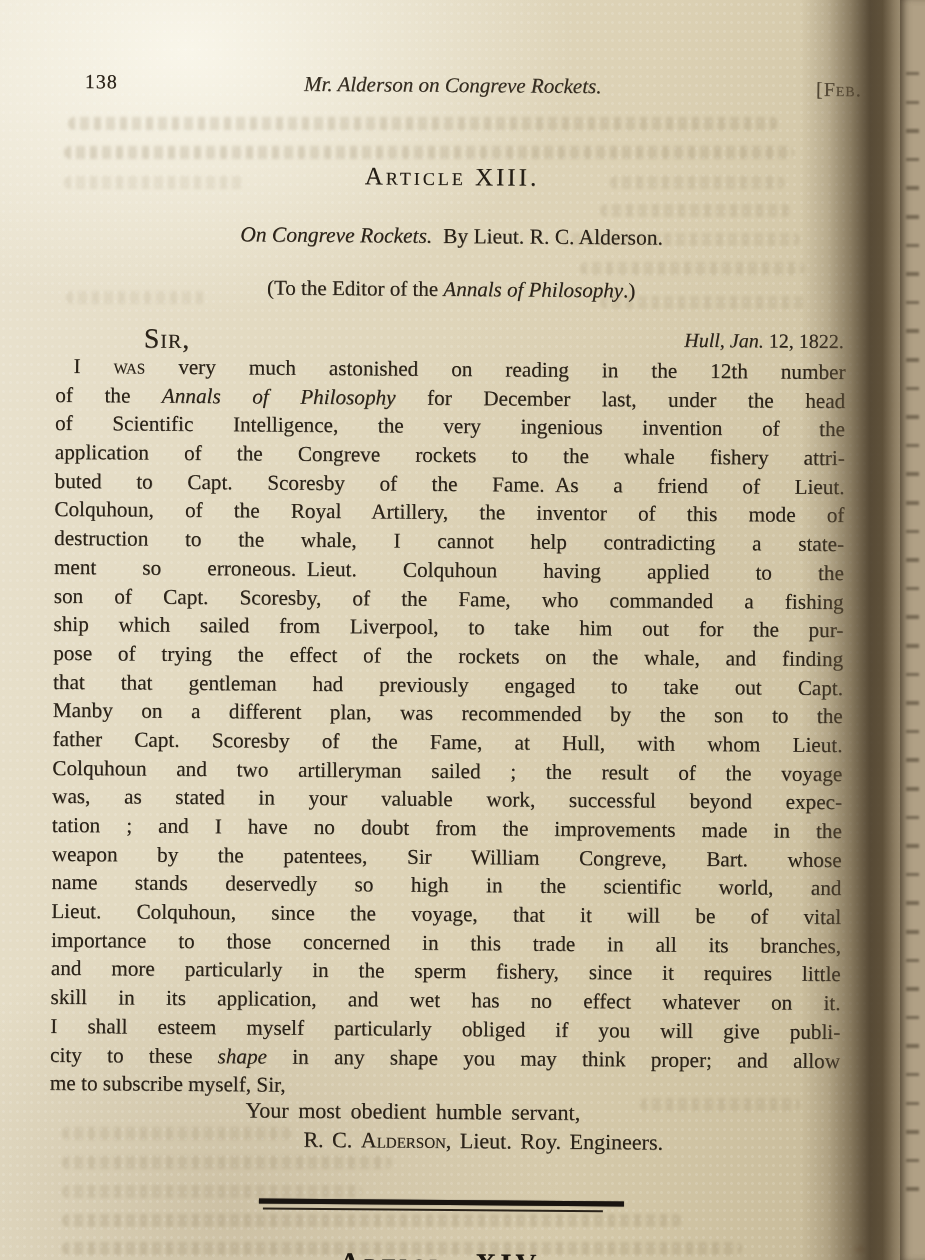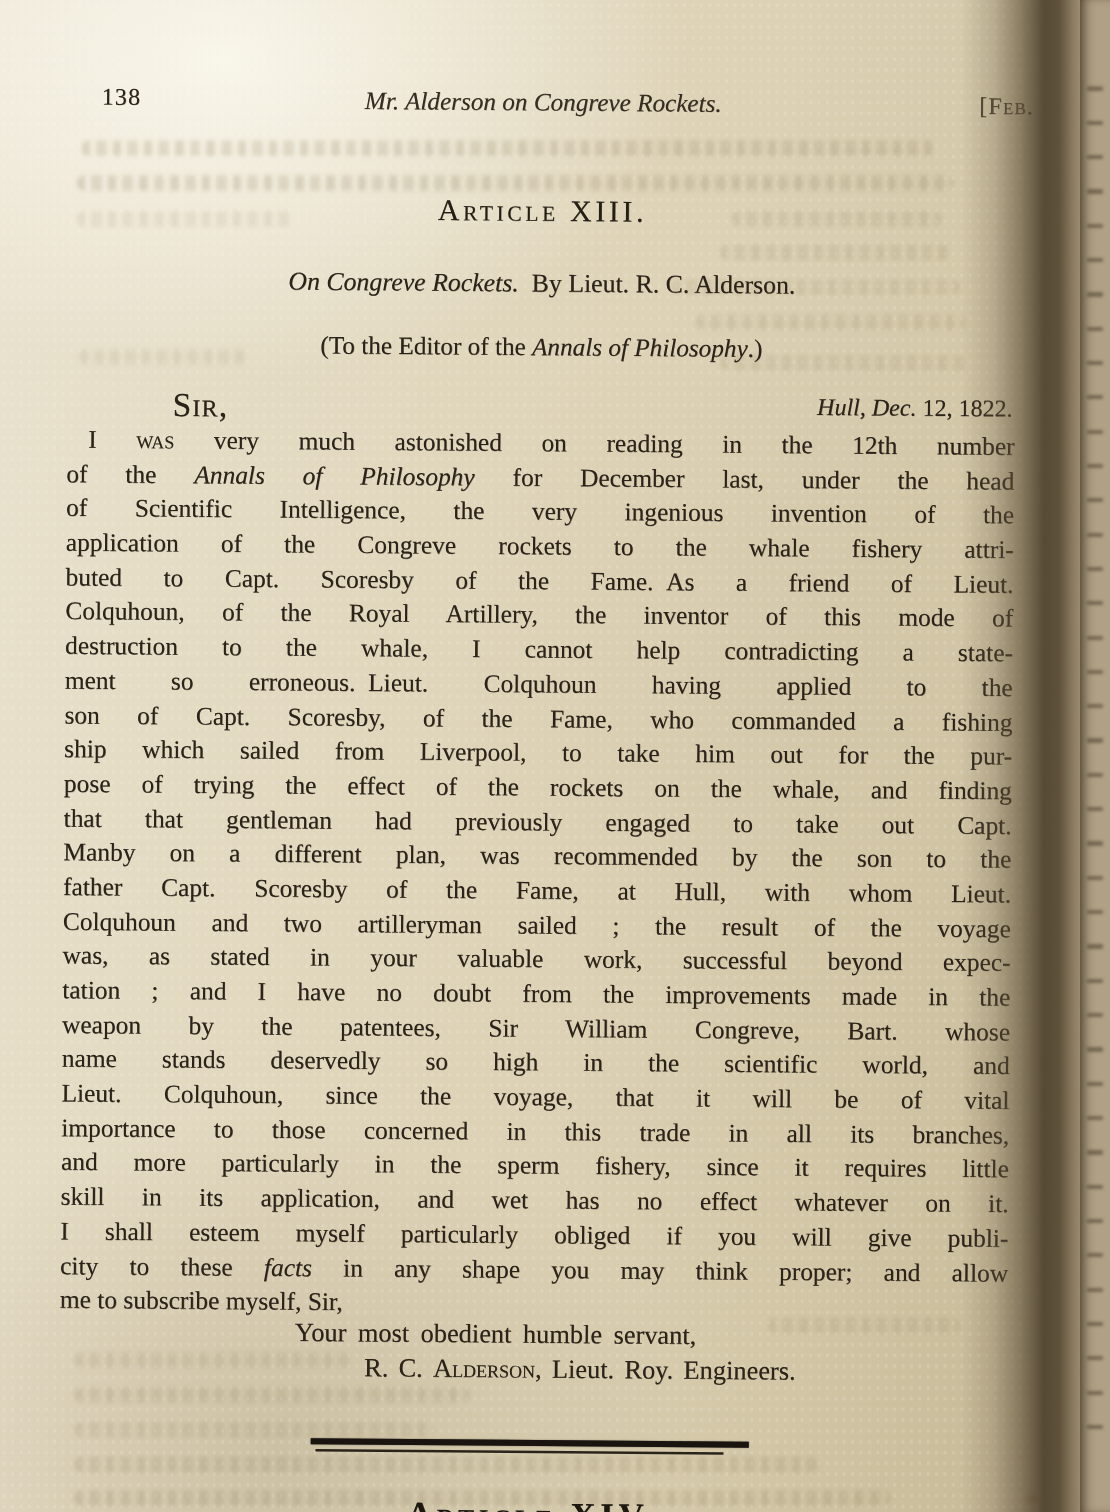--- a/index.html
+++ b/index.html
@@ -92,21 +92,21 @@
     </div>
 
     <div class="txt art-head">Article XIII.</div>
 
     <div class="txt byline"><span class="i">On Congreve Rockets.</span><span> By Lieut. R. C. Alderson.</span></div>
 
     <div class="txt editor"><span>(To the Editor of the </span><span class="i">Annals of Philosophy</span><span>.)</span></div>
 
     <div class="txt salrow">
       <span class="sal">Sir,</span>
-      <span class="date"><span class="i">Hull, Dec.</span><span> 12, 1822.</span></span>
+      <span class="date"><span class="i">Hull, Jan.</span><span> 12, 1822.</span></span>
     </div>
 
     <div class="txt lbody">
         <div class="bline indent"><span>I </span><span class="sc">was</span><span> very much astonished on reading in the 12th number</span></div>
         <div class="bline"><span>of the </span><span class="i">Annals of Philosophy</span><span> for December last, under the head</span></div>
         <div class="bline"><span>of Scientific Intelligence, the very ingenious invention of the</span></div>
         <div class="bline"><span>application of the Congreve rockets to the whale fishery attri-</span></div>
         <div class="bline"><span>buted to Capt. Scoresby of the Fame. As a friend of Lieut.</span></div>
         <div class="bline"><span>Colquhoun, of the Royal Artillery, the inventor of this mode of</span></div>
         <div class="bline"><span>destruction to the whale, I cannot help contradicting a state-</span></div>
@@ -120,21 +120,21 @@
         <div class="bline"><span>Colquhoun and two artilleryman sailed ; the result of the voyage</span></div>
         <div class="bline"><span>was, as stated in your valuable work, successful beyond expec-</span></div>
         <div class="bline"><span>tation ; and I have no doubt from the improvements made in the</span></div>
         <div class="bline"><span>weapon by the patentees, Sir William Congreve, Bart. whose</span></div>
         <div class="bline"><span>name stands deservedly so high in the scientific world, and</span></div>
         <div class="bline"><span>Lieut. Colquhoun, since the voyage, that it will be of vital</span></div>
         <div class="bline"><span>importance to those concerned in this trade in all its branches,</span></div>
         <div class="bline"><span>and more particularly in the sperm fishery, since it requires little</span></div>
         <div class="bline"><span>skill in its application, and wet has no effect whatever on it.</span></div>
         <div class="bline"><span>I shall esteem myself particularly obliged if you will give publi-</span></div>
-        <div class="bline"><span>city to these </span><span class="i">facts</span><span> in any shape you may think proper; and allow</span></div>
+        <div class="bline"><span>city to these </span><span class="i">shape</span><span> in any shape you may think proper; and allow</span></div>
         <div class="bline last"><span>me to subscribe myself, Sir,</span></div>
       </div>
 
     <div class="txt vale" style="left:254px">Your most obedient humble servant,</div>
 
     <div class="txt sig" style="left:312px"><span>R. C. </span><span class="sc">Alderson</span><span>, Lieut. Roy. Engineers.</span></div>
 
     <div class="rule-thick"></div>
     <div class="rule-thin"></div>
 

